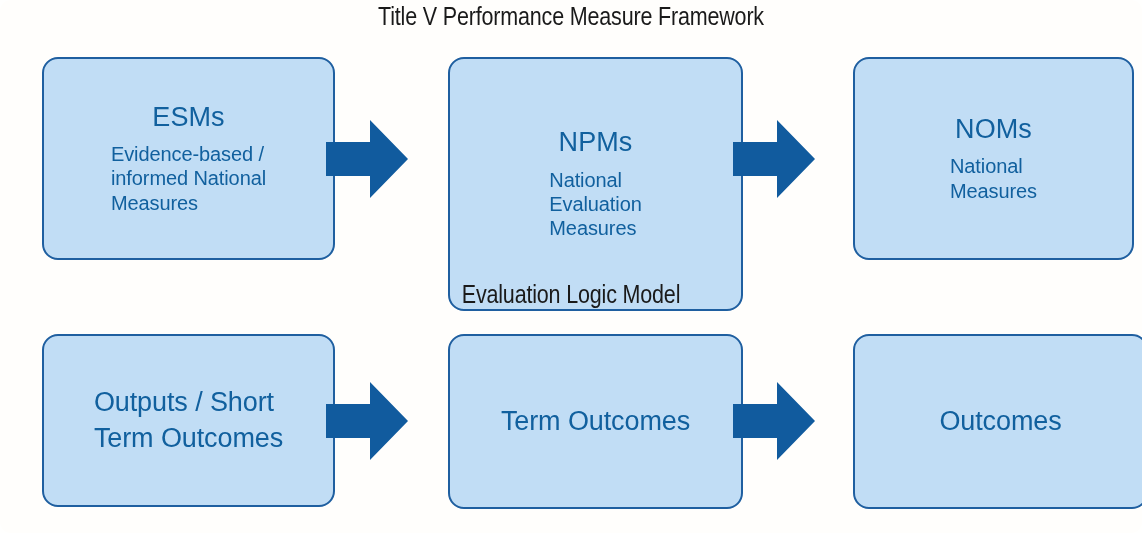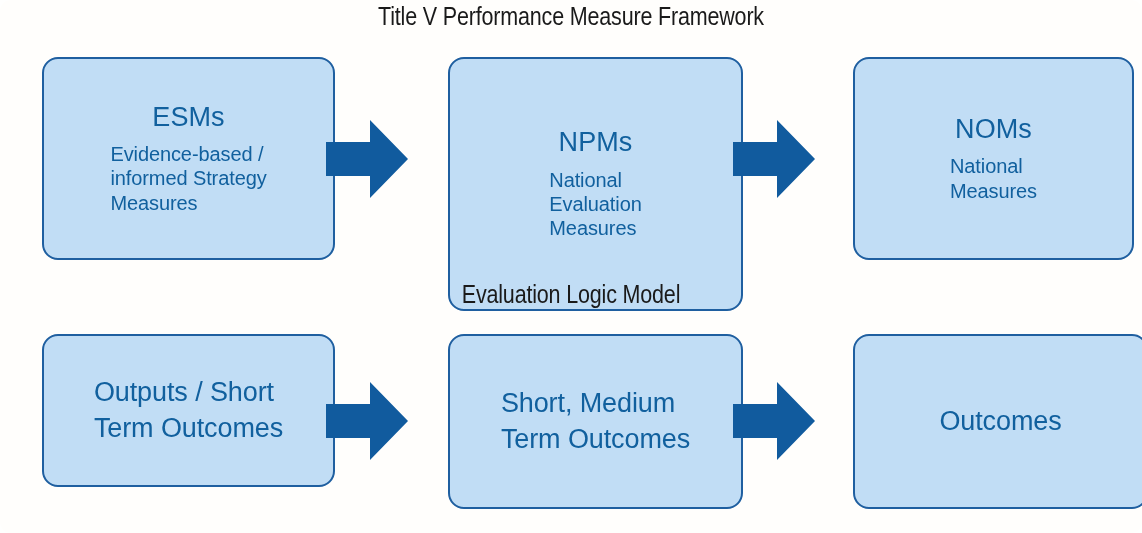--- a/index.html
+++ b/index.html
@@ -80,21 +80,21 @@
     font-size: 27px;
     line-height: 1.3;
   }
 
   
   #box-esms  { left: 13px;  top: 57px;  width: 293px; height: 203px; }
   #box-npms  { left: 419px; top: 57px;  width: 295px; height: 254px; }
   #box-noms  { left: 824px; top: 57px;  width: 281px; height: 203px; }
 
   
-  #box-outputs-short-term { left: 13px;  top: 334px; width: 293px; height: 153px; }
+  #box-outputs-short-term { left: 13px;  top: 334px; width: 293px; height: 173px; }
   #box-short-medium-term  { left: 419px; top: 334px; width: 295px; height: 175px; }
   #box-long-term          { left: 824px; top: 334px; width: 295px; height: 175px; }
 
   
   .arrow {
     position: absolute;
     width: 82px;
     height: 78px;
   }
   #arrow-esms-to-npms  { left: 326px; top: 120px; }
@@ -107,21 +107,21 @@
 <body>
 
 <div id="canvas">
 
   <div class="heading" id="framework-title">Title V Performance Measure Framework</div>
 
   <div class="node-box" id="box-esms">
     <div class="node-abbr">ESMs</div>
     <div class="node-desc">
       <div>Evidence-based /</div>
-      <div>informed Strategy</div>
+      <div>informed National</div>
       <div>Measures</div>
     </div>
   </div>
 
   <div class="arrow" id="arrow-esms-to-npms">
     <svg viewBox="0 0 82 78" xmlns="http://www.w3.org/2000/svg" aria-hidden="true">
       <polygon points="0,22 44,22 44,0 82,39 44,78 44,56 0,56" fill="#115B9E"></polygon>
     </svg>
   </div>
 
@@ -158,21 +158,20 @@
   </div>
 
   <div class="arrow" id="arrow-outputs-to-medium">
     <svg viewBox="0 0 82 78" xmlns="http://www.w3.org/2000/svg" aria-hidden="true">
       <polygon points="0,22 44,22 44,0 82,39 44,78 44,56 0,56" fill="#115B9E"></polygon>
     </svg>
   </div>
 
   <div class="node-box" id="box-short-medium-term">
     <div class="node-desc single">
-      <div>Short, Medium</div>
       <div>Term Outcomes</div>
     </div>
   </div>
 
   <div class="arrow" id="arrow-medium-to-long">
     <svg viewBox="0 0 82 78" xmlns="http://www.w3.org/2000/svg" aria-hidden="true">
       <polygon points="0,22 44,22 44,0 82,39 44,78 44,56 0,56" fill="#115B9E"></polygon>
     </svg>
   </div>
 

